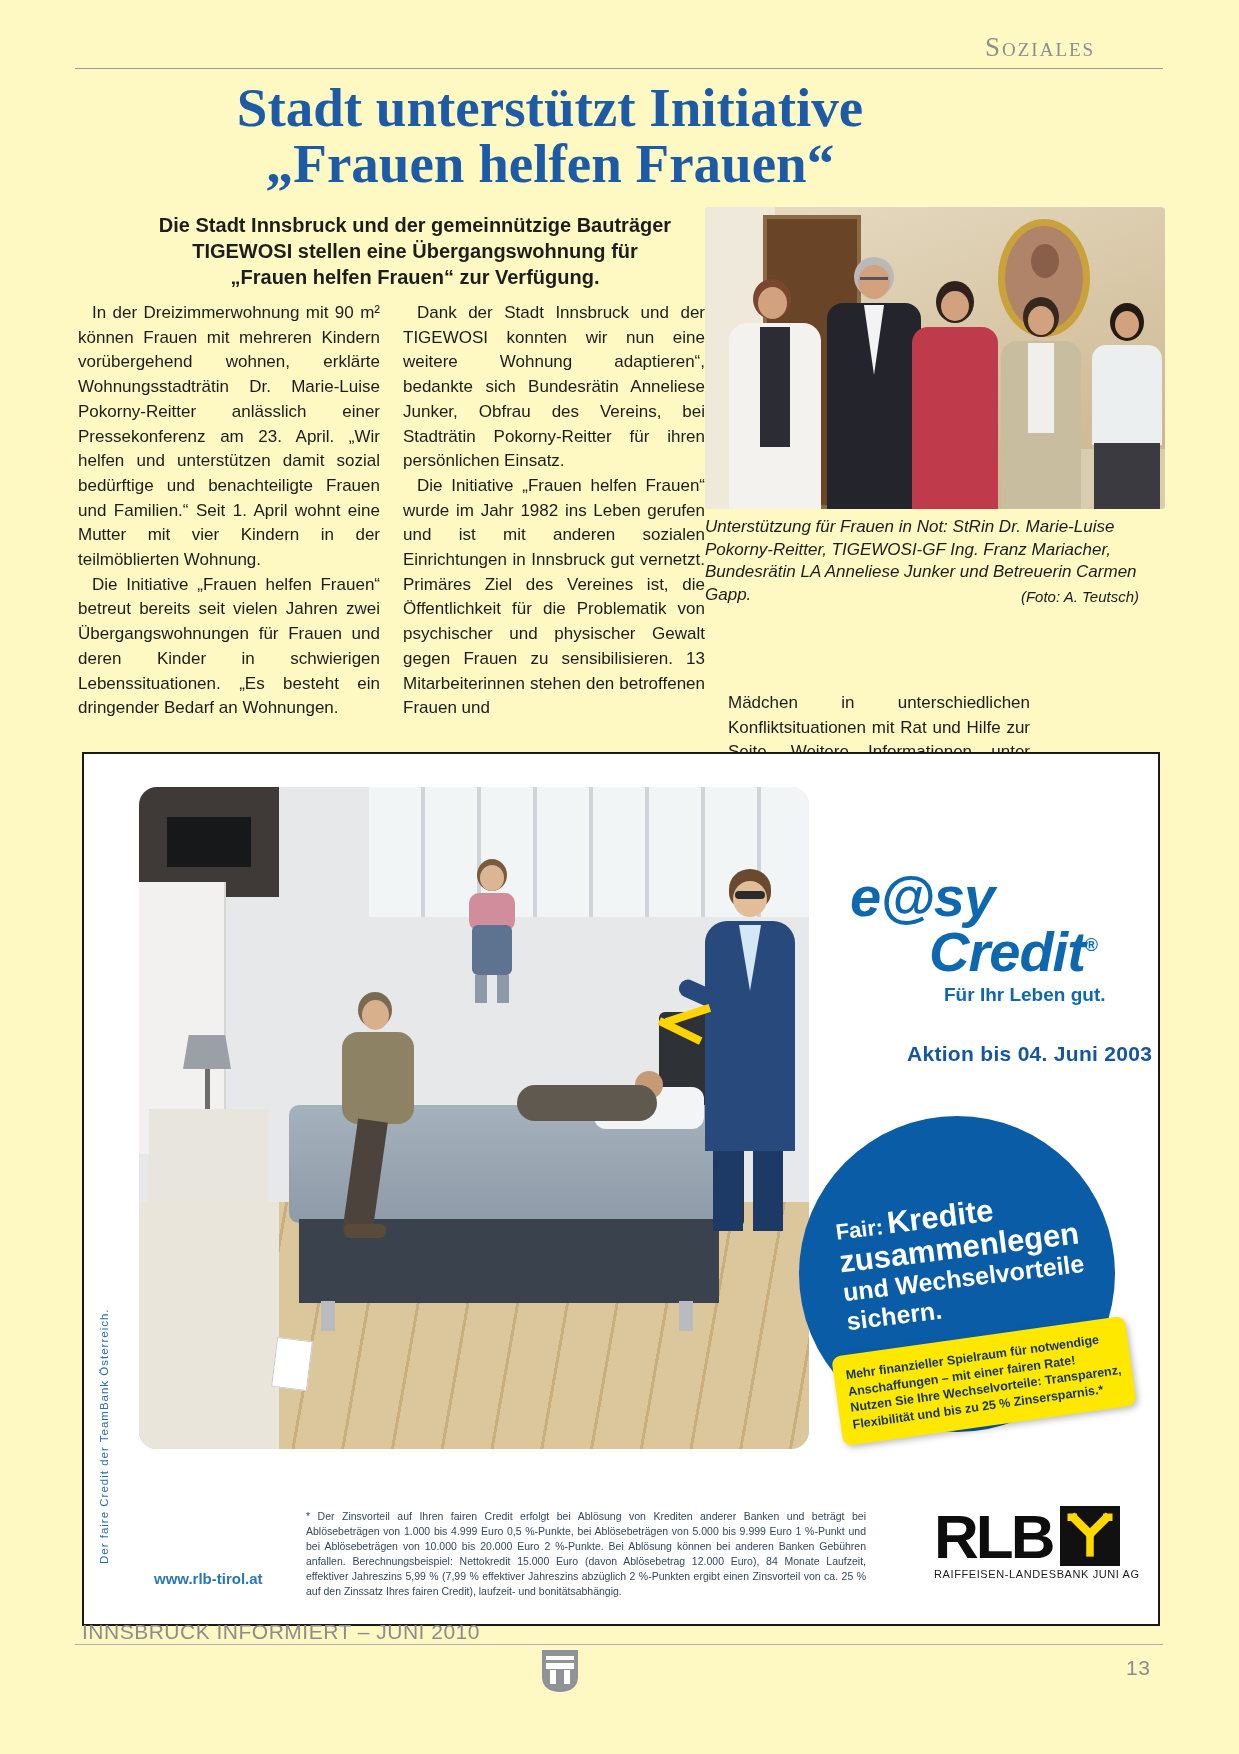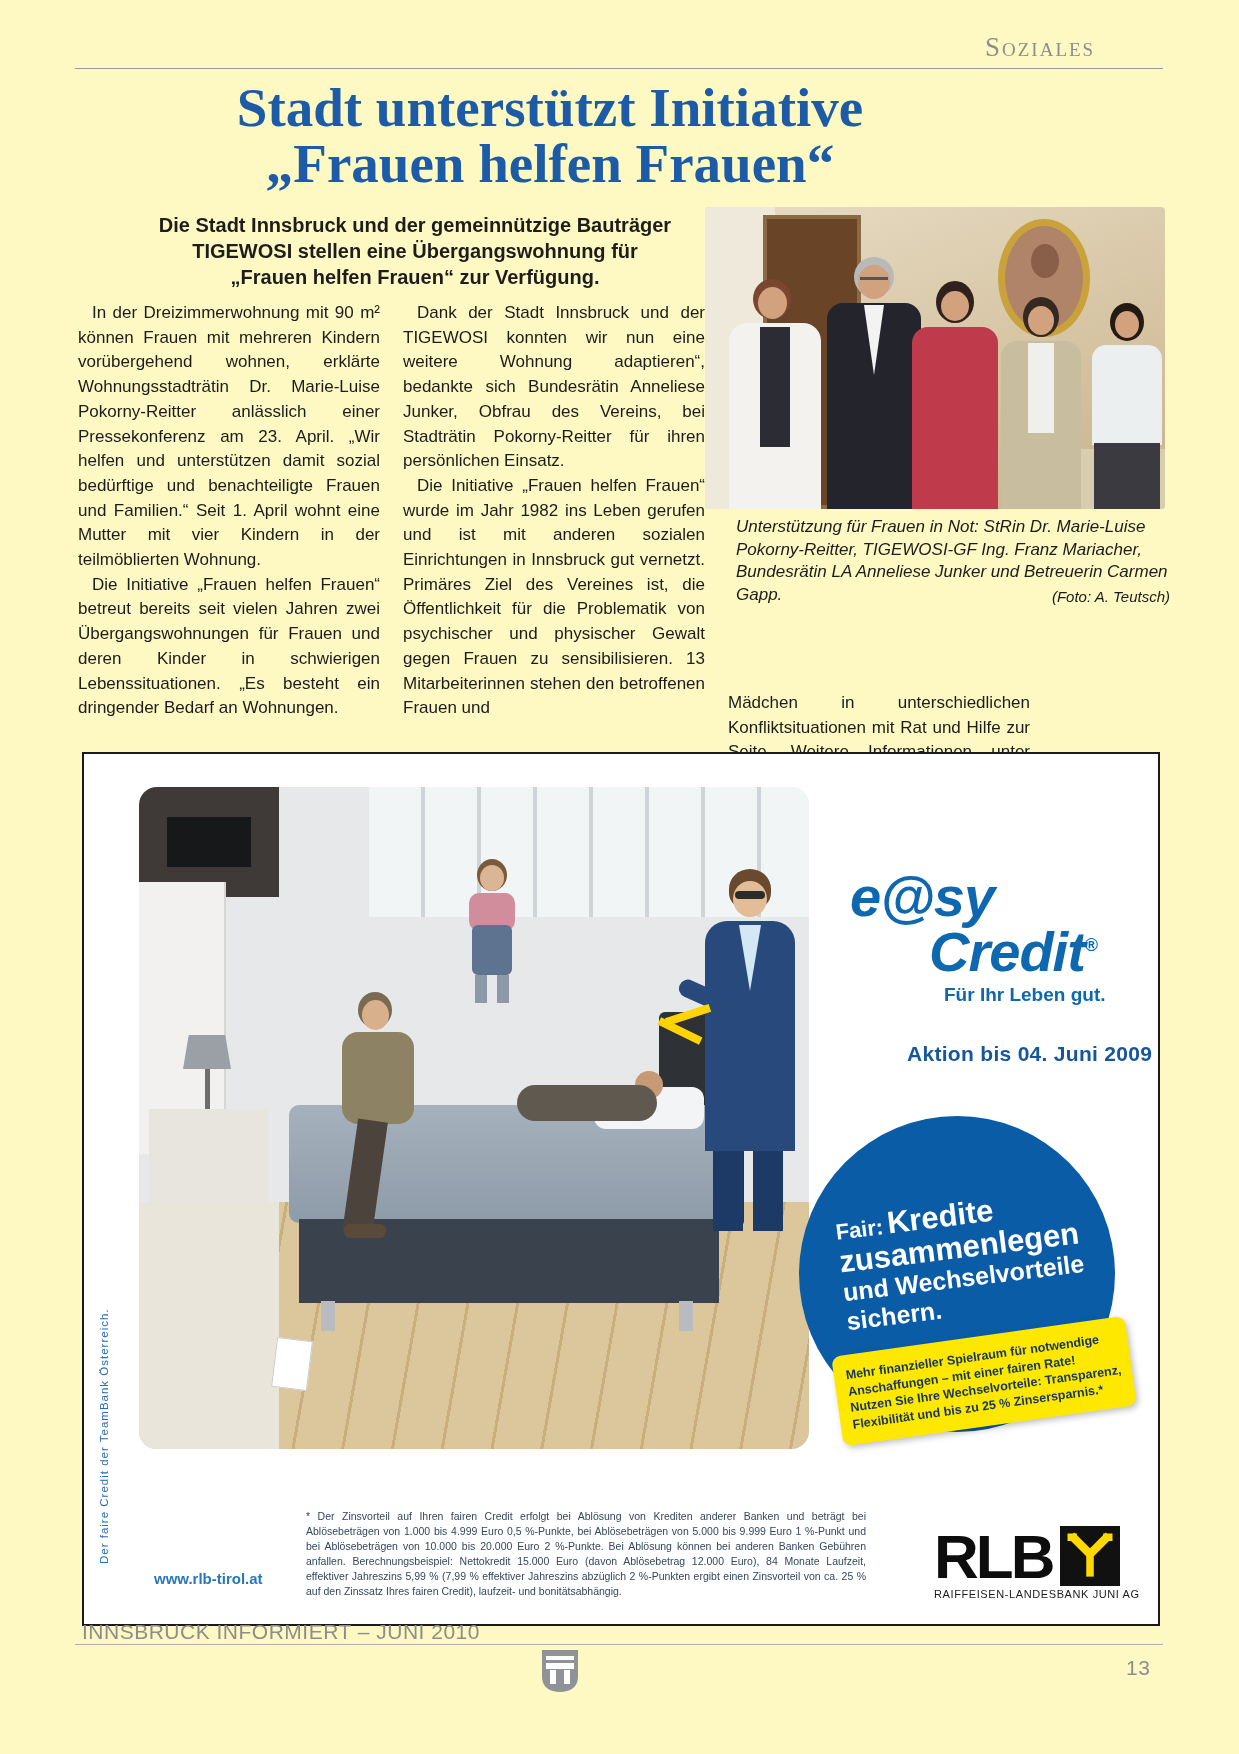--- a/index.html
+++ b/index.html
@@ -116,21 +116,21 @@
     </div>
 
     <div class="abs" style="left:383px;top:96px;width:77px;height:206px;">
       <div class="abs" style="left:22px;top:0;width:34px;height:38px;border-radius:50%;background:#241a14;"></div>
       <div class="abs" style="left:27px;top:8px;width:24px;height:27px;border-radius:50%;background:#d2a17e;"></div>
       <div class="abs" style="left:4px;top:42px;width:70px;height:100px;border-radius:14px 14px 0 0;background:#eceff0;"></div>
       <div class="abs" style="left:6px;top:140px;width:66px;height:66px;background:#3a3a40;"></div>
     </div>
   </div>
 
-  <div class="abs caption" style="top:516px;left:705px;width:434px;height:92px;margin-left:31px;">
+  <div class="abs caption" style="top:516px;left:705px;width:434px;height:92px;">
     <span>Unterstützung für Frauen in Not: StRin Dr. Marie-Luise Pokorny-Reitter, TIGEWOSI-GF Ing. Franz Mariacher, Bundesrätin LA Anneliese Junker und Betreuerin Carmen Gapp.</span>
     <span class="credit">(Foto: A. Teutsch)</span>
   </div>
 
   <div class="abs ad-box" style="top:752px;left:82px;width:1078px;height:874px;box-sizing:border-box;">
 
     <div class="abs photo2" style="left:55px;top:33px;width:670px;height:662px;background:#e6e8e9;">
       <div class="abs" style="left:230px;top:0;width:440px;height:130px;background:repeating-linear-gradient(90deg,#f2f5f6 0,#f2f5f6 52px,#cfd4d8 52px,#cfd4d8 56px);"></div>
       <div class="abs" style="left:0;top:0;width:140px;height:110px;background:#3f3a38;">
         <div class="abs" style="left:28px;top:30px;width:84px;height:50px;background:#17181a;"></div>
@@ -186,21 +186,21 @@
     </div>
 
     <div class="abs ec-logo" style="left:766px;top:118px;">
       <span>e@sy</span>
     </div>
     <div class="abs ec-logo" style="left:845px;top:166px;">
       <span>Credit</span><sup style="font-size:18px;font-style:normal;">®</sup>
     </div>
     <div class="abs ec-tagline" style="left:860px;top:230px;">Für Ihr Leben gut.</div>
 
-    <div class="abs ec-promo" style="left:823px;top:288px;">Aktion bis 04. Juni 2009</div>
+    <div class="abs ec-promo" style="left:823px;top:288px;">Aktion bis 04. Juni 2003</div>
 
     <div class="abs bubble" style="left:715px;top:362px;width:316px;height:316px;">
       <div class="bubble-text" style="padding:82px 0 0 36px;">
         <div><span class="bubble-prefix">Fair:</span>
              <span class="bubble-big">Kredite</span></div>
         <div class="bubble-big">zusammenlegen</div>
         <div class="bubble-mid">und Wechselvorteile</div>
         <div class="bubble-mid">sichern.</div>
       </div>
     </div>
@@ -211,21 +211,21 @@
       <div>Nutzen Sie Ihre Wechselvorteile: Transparenz,</div>
       <div>Flexibilität und bis zu 25 % Zinsersparnis.*</div>
     </div>
 
     <div class="abs side-note" style="left:14px;top:470px;height:340px;">Der faire Credit der TeamBank Österreich.</div>
 
     <div class="abs fine-print" style="left:222px;top:755px;width:560px;">* Der Zinsvorteil auf Ihren fairen Credit erfolgt bei Ablösung von Krediten anderer Banken und beträgt bei Ablösebeträgen von 1.000 bis 4.999 Euro 0,5 %-Punkte, bei Ablösebeträgen von 5.000 bis 9.999 Euro 1 %-Punkt und bei Ablösebeträgen von 10.000 bis 20.000 Euro 2 %-Punkte. Bei Ablösung können bei anderen Banken Gebühren anfallen. Berechnungsbeispiel: Nettokredit 15.000 Euro (davon Ablösebetrag 12.000 Euro), 84 Monate Laufzeit, effektiver Jahreszins 5,99 % (7,99 % effektiver Jahreszins abzüglich 2 %-Punkten ergibt einen Zinsvorteil von ca. 25 % auf den Zinssatz Ihres fairen Credit), laufzeit- und bonitätsabhängig.</div>
 
     <div class="abs website" style="left:70px;top:816px;">www.rlb-tirol.at</div>
 
-    <div class="abs" style="left:850px;top:772px;width:240px;">
+    <div class="abs" style="left:850px;top:752px;width:240px;">
       <div style="display:flex;align-items:flex-start;gap:8px;">
         <span class="rlb-word">RLB</span>
         <svg width="60" height="60" viewBox="0 0 64 64">
           <rect width="64" height="64" fill="#111111"></rect>
           <g stroke="#ffd800" stroke-width="9" fill="none">
             <path d="M12 10 L32 30"></path>
             <path d="M52 10 L32 30"></path>
           </g>
           <rect x="28" y="27" width="8" height="27" fill="#ffd800"></rect>
           <rect x="8" y="8" width="10" height="8" fill="#ffd800"></rect>

